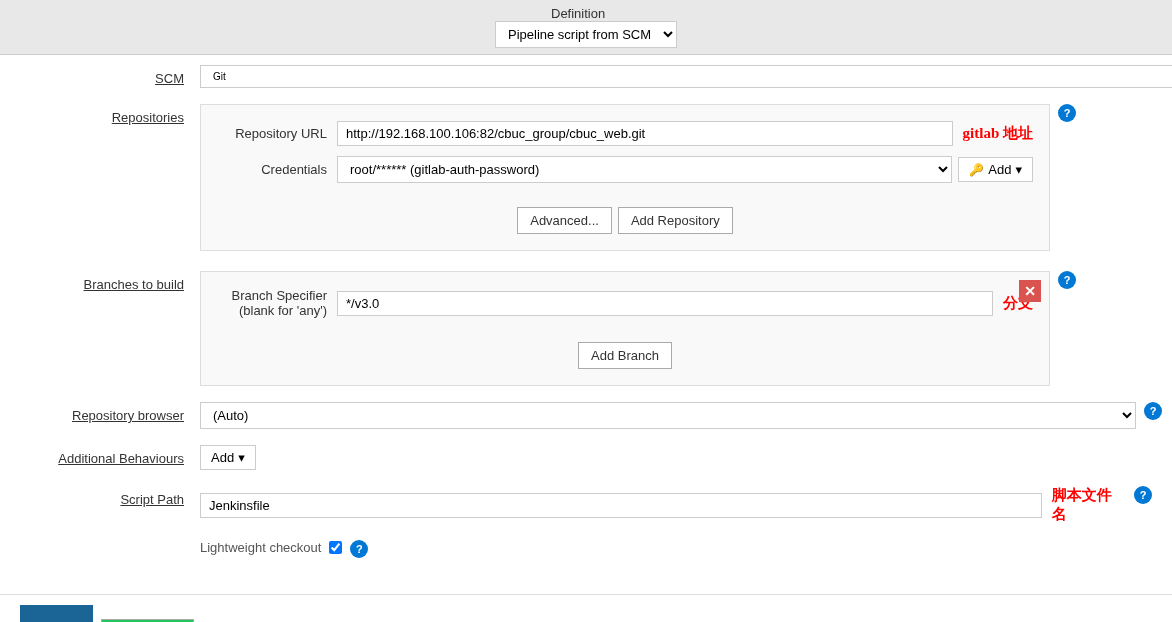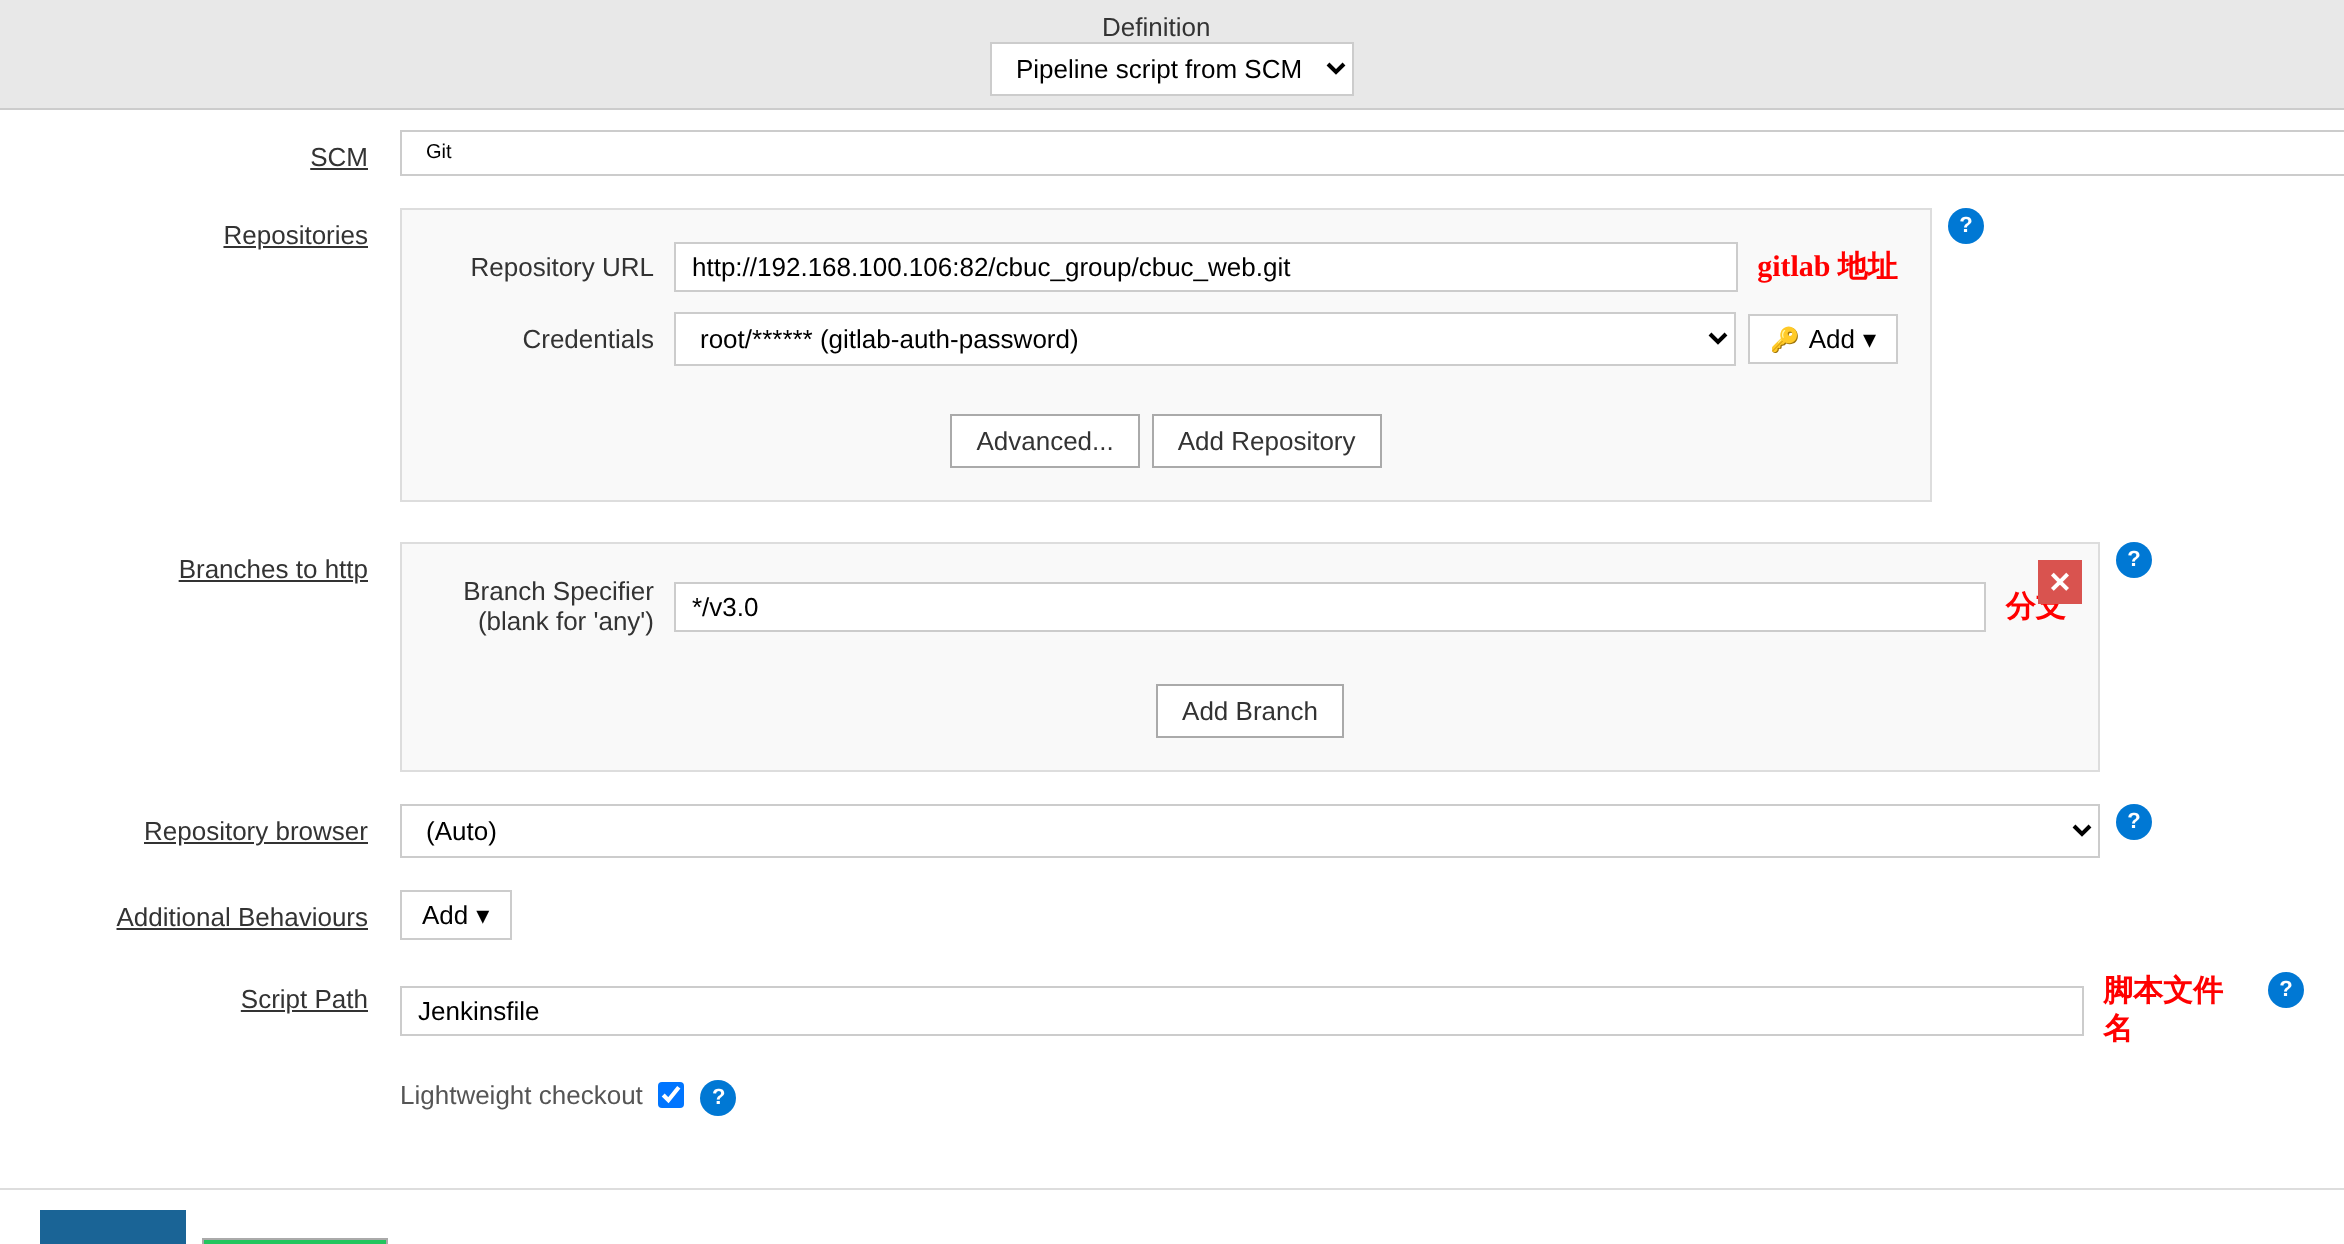--- a/index.html
+++ b/index.html
@@ -78,21 +78,21 @@
       align-items: center;
       justify-content: center;
       margin-left: 8px;
       cursor: pointer;
       flex-shrink: 0;
     }
     .repositories-box {
       border: 1px solid #ddd;
       background: #f9f9f9;
       padding: 16px;
-      width: 766px;
+      width: 850px;
       margin-bottom: 4px;
       position: relative;
     }
     .field-row {
       display: flex;
       align-items: center;
       margin-bottom: 10px;
     }
     .field-label {
       width: 120px;
@@ -175,21 +175,21 @@
       justify-content: center;
     }
     .annotation-red {
       color: red;
       font-size: 15px;
       font-weight: bold;
       margin-left: 10px;
       font-family: serif;
     }
     .repo-browser-select {
-      width: 850px;
+      width: 936px;
       padding: 4px 8px;
       border: 1px solid #ccc;
       background: #fff;
       font-size: 13px;
       appearance: auto;
     }
     .add-behaviours-btn {
       padding: 4px 10px;
       background: #fff;
       border: 1px solid #ccc;
@@ -301,21 +301,21 @@
           <div class="btn-row">
             <button class="btn-default">Advanced...</button>
             <button class="btn-default">Add Repository</button>
           </div>
         </div>
         <span class="help-icon">?</span>
       </div>
     </div>
 
     <div class="form-section">
-      <div class="section-label">Branches to http</div>
+      <div class="section-label">Branches to build</div>
       <div class="section-with-help">
         <div class="branches-box">
           <button class="remove-btn">✕</button>
           <div class="field-row">
             <span class="field-label">Branch Specifier (blank for 'any')</span>
             <input class="field-input" type="text" value="*/v3.0" style="">
             <span class="annotation-red">分支</span>
           </div>
           <div class="btn-row">
             <button class="btn-default">Add Branch</button>

